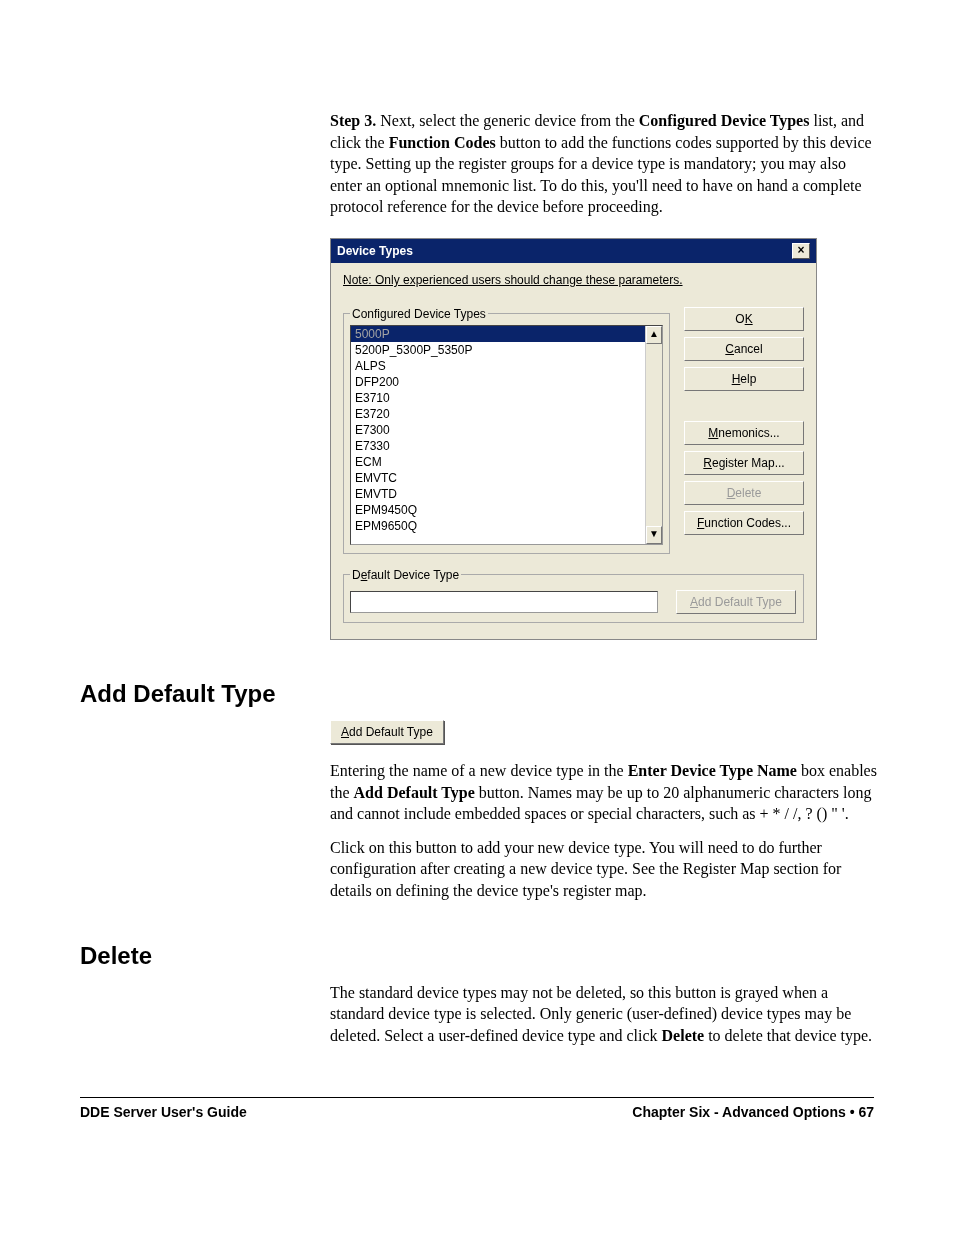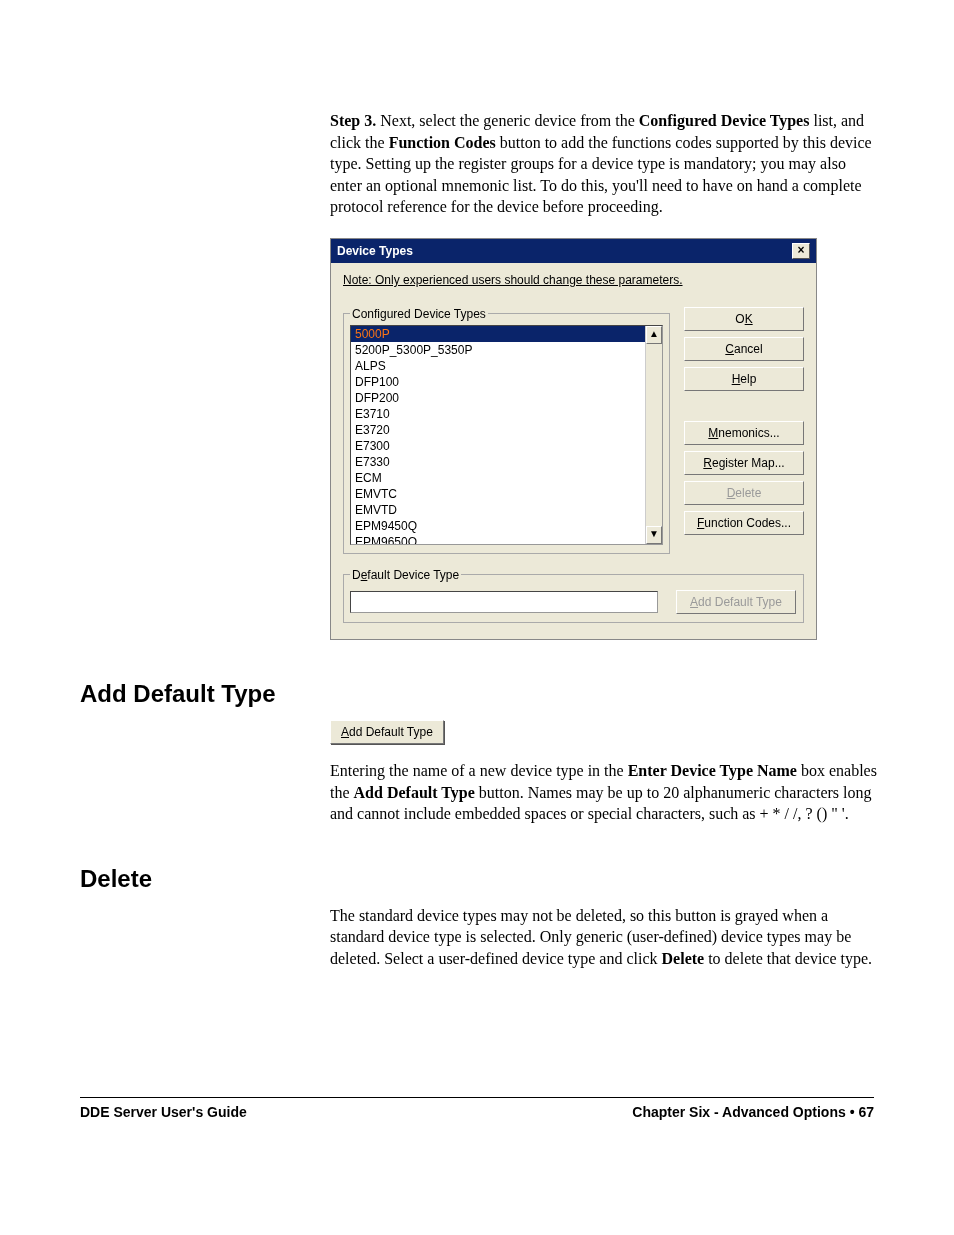--- a/index.html
+++ b/index.html
@@ -69,21 +69,21 @@
   legend { padding:0 2px; }
   .listwrap {
     position:relative;
     background:#fff;
     border:1px inset #999;
     height: 218px;
     overflow:hidden;
   }
   .listitems { padding:0; margin:0; list-style:none; }
   .listitems li { padding:1px 4px; white-space:nowrap; }
-  .listitems li.sel { background:#0a246a; color:#f97316; }
+  .listitems li.sel { background:#0a246a; color:#a3a3a3; }
   .scroll {
     position:absolute; right:0; top:0; bottom:0; width:16px;
     background:#ece9d8;
     border-left:1px solid #ccc;
     display:flex; flex-direction:column; justify-content:space-between;
   }
   .sbtn {
     height:16px; background:#ece9d8;
     border:1px solid #fff; border-right-color:#777; border-bottom-color:#777;
     font-size:10px; text-align:center; line-height:14px;
@@ -163,21 +163,20 @@
         <div class="note">Note: Only experienced users should change these parameters.</div>
         <div class="flexrow">
           <div class="leftcol">
             <fieldset>
               <legend>Configured Device Types</legend>
               <div class="listwrap">
                 <ul class="listitems" id="device-list">
                     <li class="sel">5000P</li>
                     <li>5200P_5300P_5350P</li>
                     <li>ALPS</li>
-                    <li>DFP100</li>
                     <li>DFP200</li>
                     <li>E3710</li>
                     <li>E3720</li>
                     <li>E7300</li>
                     <li>E7330</li>
                     <li>ECM</li>
                     <li>EMVTC</li>
                     <li>EMVTD</li>
                     <li>EPM9450Q</li>
                     <li>EPM9650Q</li>
@@ -212,20 +211,21 @@
   </div>
 
   <h2>Add Default Type</h2>
   <div class="inline-btn-img">
     <span class="inline-btn"><span class="u">A</span><span>dd Default Type</span></span>
   </div>
   <div class="body-col">
     <p class="para">
       <span>Entering the name of a new device type in the </span><span class="bold">Enter Device Type Name</span><span> box enables the </span><span class="bold">Add Default Type</span><span> button. Names may be up to 20 alphanumeric characters long and cannot include embedded spaces or special characters, such as + * / /, ? () " '.</span>
     </p>
+    <p class="para">Click on this button to add your new device type. You will need to do further configuration after creating a new device type. See the Register Map section for details on defining the device type's register map.</p>
   </div>
 
   <h2>Delete</h2>
   <div class="body-col">
     <p class="para">
       <span>The standard device types may not be deleted, so this button is grayed when a standard device type is selected. Only generic (user-defined) device types may be deleted. Select a user-defined device type and click </span><span class="bold">Delete</span><span> to delete that device type.</span>
     </p>
   </div>
 
   <div class="footer">

